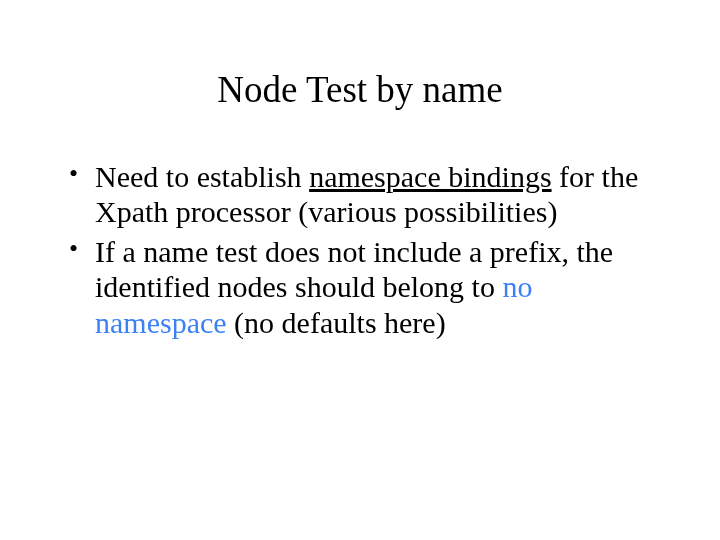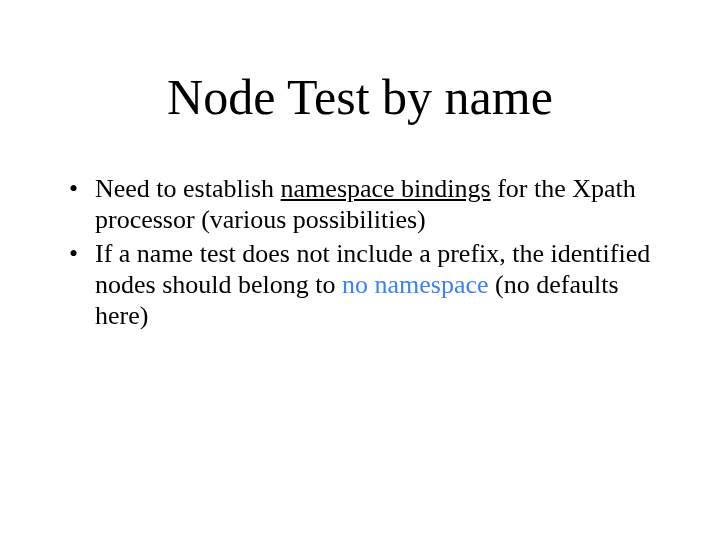--- a/index.html
+++ b/index.html
@@ -13,34 +13,34 @@
   }
   .slide {
     width: 720px;
     height: 540px;
     box-sizing: border-box;
     padding: 40px 55px 40px 55px;
     position: relative;
   }
   .title {
     text-align: center;
-    font-size: 50px;
+    font-size: 37px;
     font-weight: 400;
     margin-top: 28px;
     margin-bottom: 48px;
   }
   ul.bullets {
     list-style: none;
     padding: 0;
     margin: 0 0 0 10px;
   }
   ul.bullets > li {
     position: relative;
     padding-left: 30px;
-    font-size: 26px;
+    font-size: 30px;
     line-height: 1.18;
     margin-bottom: 4px;
   }
   ul.bullets > li::before {
     content: "•";
     position: absolute;
     left: 4px;
     top: 0;
     font-size: 26px;
   }

